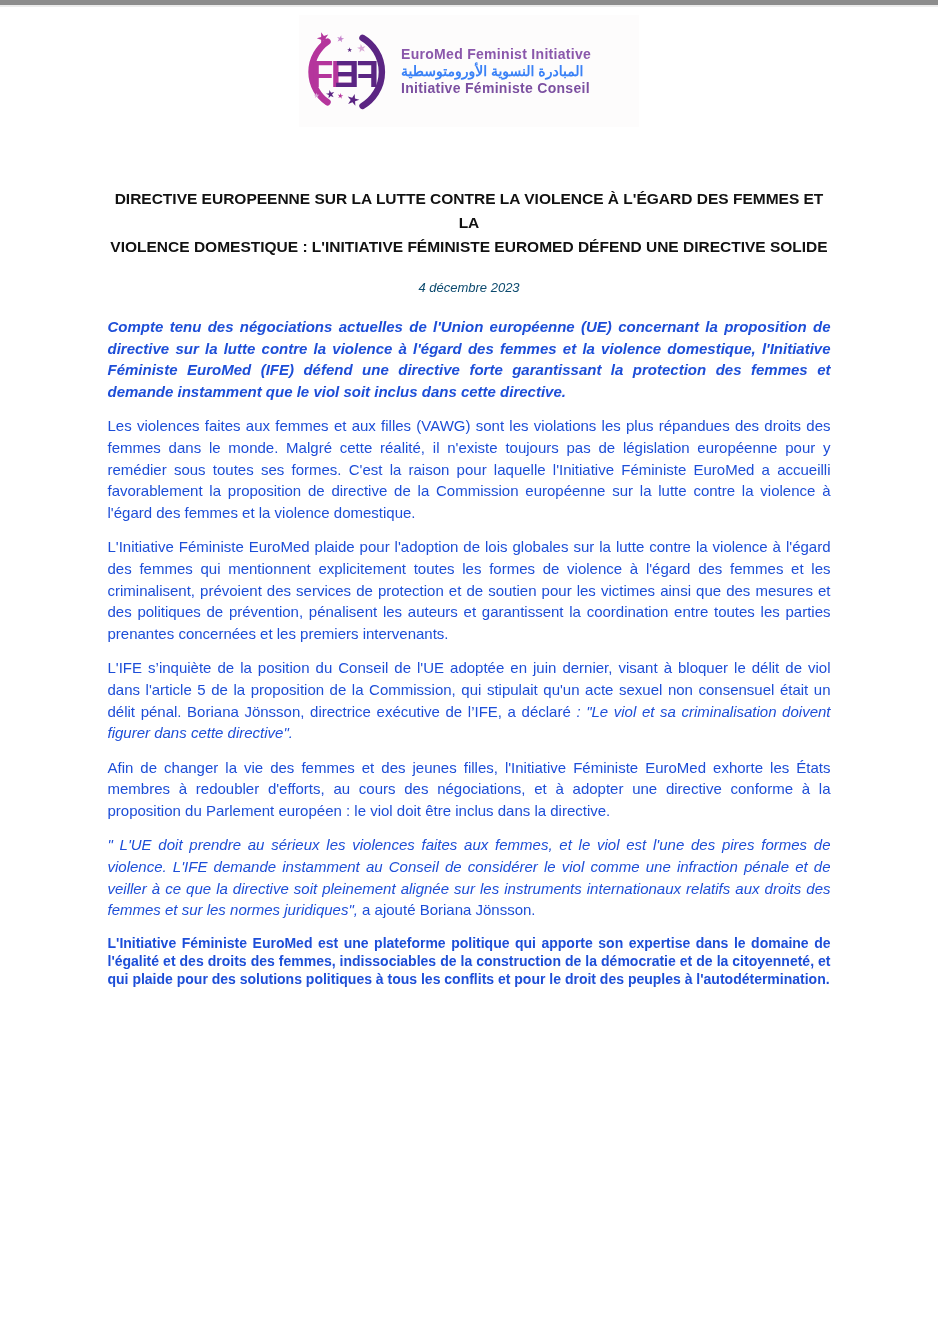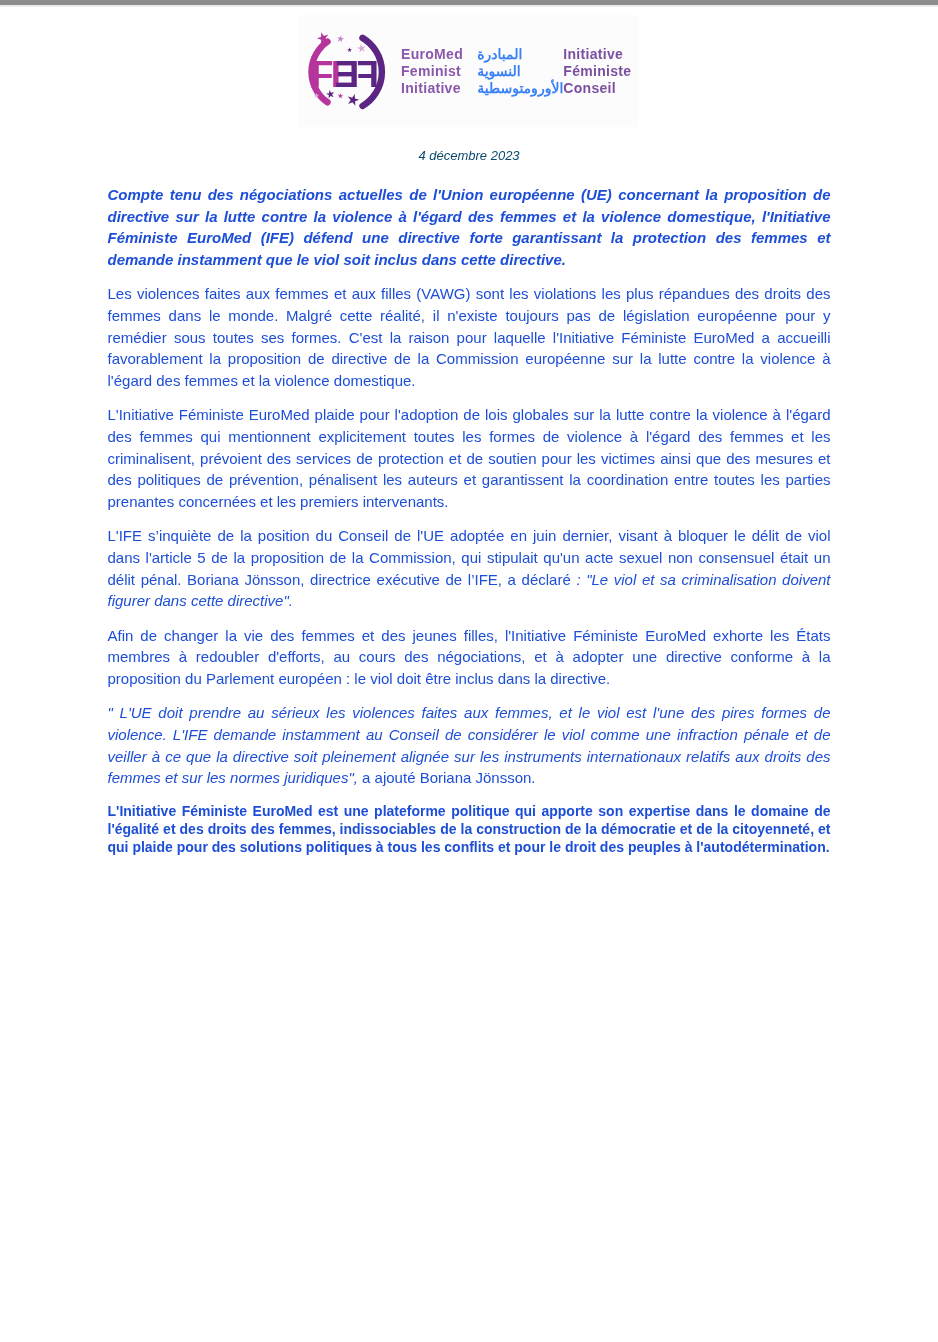--- a/index.html
+++ b/index.html
@@ -35,21 +35,21 @@
     align-items: center;
     gap: 10px;
   }
   .logo-icon {
     flex: 0 0 auto;
     width: 92px;
     height: 92px;
   }
   .logo-text {
     display: flex;
-    flex-direction: row;
+    flex-direction: column;
     line-height: 17px;
   }
   .logo-line-en {
     font-size: 14px;
     font-weight: 600;
     color: #8a57ab;
     letter-spacing: 0.3px;
   }
   .logo-line-ar {
     font-size: 14px;
@@ -135,20 +135,24 @@
       </g>
     </svg>
     <div class="logo-text">
       <span class="logo-line-en">EuroMed Feminist Initiative</span>
       <span class="logo-line-ar" dir="rtl">المبادرة النسوية الأورومتوسطية</span>
       <span class="logo-line-fr">Initiative Féministe Conseil</span>
     </div>
   </div>
 
   <div class="doc">
+    <div class="doc-title">
+      <div>DIRECTIVE EUROPEENNE SUR LA LUTTE CONTRE LA VIOLENCE À L'ÉGARD DES FEMMES ET LA</div>
+      <div>VIOLENCE DOMESTIQUE : L'INITIATIVE FÉMINISTE EUROMED DÉFEND UNE DIRECTIVE SOLIDE</div>
+    </div>
     <div class="doc-date">4 décembre 2023</div>
     <div class="paragraphs">
         <p class="para"><span class="seg-bold-italic">Compte tenu des négociations actuelles de l'Union européenne (UE) concernant la proposition de directive sur la lutte contre la violence à l'égard des femmes et la violence domestique, l'Initiative Féministe EuroMed (IFE) défend une directive forte garantissant la protection des femmes et demande instamment que le viol soit inclus dans cette directive.</span></p>
         <p class="para"><span class="seg-regular">Les violences faites aux femmes et aux filles (VAWG) sont les violations les plus répandues des droits des femmes dans le monde.  Malgré cette réalité, il n'existe toujours pas de législation européenne pour y remédier sous toutes ses formes. C'est la raison pour laquelle l'Initiative Féministe EuroMed a accueilli favorablement la proposition de directive de la Commission européenne sur la lutte contre la violence à l'égard des femmes et la violence domestique.</span></p>
         <p class="para"><span class="seg-regular">L'Initiative Féministe EuroMed plaide pour l'adoption de lois globales sur la lutte contre la violence à l'égard des femmes qui mentionnent explicitement toutes les formes de violence à l'égard des femmes et les criminalisent, prévoient des services de protection et de soutien pour les victimes ainsi que des mesures et des politiques de prévention, pénalisent les auteurs et garantissent la coordination entre toutes les parties prenantes concernées et les premiers intervenants.</span></p>
         <p class="para"><span class="seg-regular">L'IFE s’inquiète de la position du Conseil de l'UE adoptée en juin dernier, visant à bloquer le délit de viol dans l'article 5 de la proposition de la Commission, qui stipulait qu'un acte sexuel non consensuel était un délit pénal. Boriana Jönsson, directrice exécutive de l’IFE, a déclaré </span><span class="seg-italic">: "Le viol et sa criminalisation doivent figurer dans cette directive".</span></p>
         <p class="para"><span class="seg-regular">Afin de changer la vie des femmes et des jeunes filles, l'Initiative Féministe EuroMed exhorte les États membres à redoubler d'efforts, au cours des négociations, et à adopter une directive conforme à la proposition du Parlement européen : le viol doit être inclus dans la directive.</span></p>
         <p class="para"><span class="seg-italic">" L'UE doit prendre au sérieux les violences faites aux femmes, et le viol est l'une des pires formes de violence. L'IFE demande instamment au Conseil de considérer le viol comme une infraction pénale et de veiller à ce que la directive soit pleinement alignée sur les instruments internationaux relatifs aux droits des femmes et sur les normes juridiques",</span><span class="seg-regular"> a ajouté Boriana Jönsson.</span></p>
         <p class="para footnote"><span class="seg-bold">L'Initiative Féministe EuroMed est une plateforme politique qui apporte son expertise dans le domaine de l'égalité et des droits des femmes, indissociables de la construction de la démocratie et de la citoyenneté, et qui plaide pour des solutions politiques à tous les conflits et pour le droit des peuples à l'autodétermination.</span></p>
       </div>

